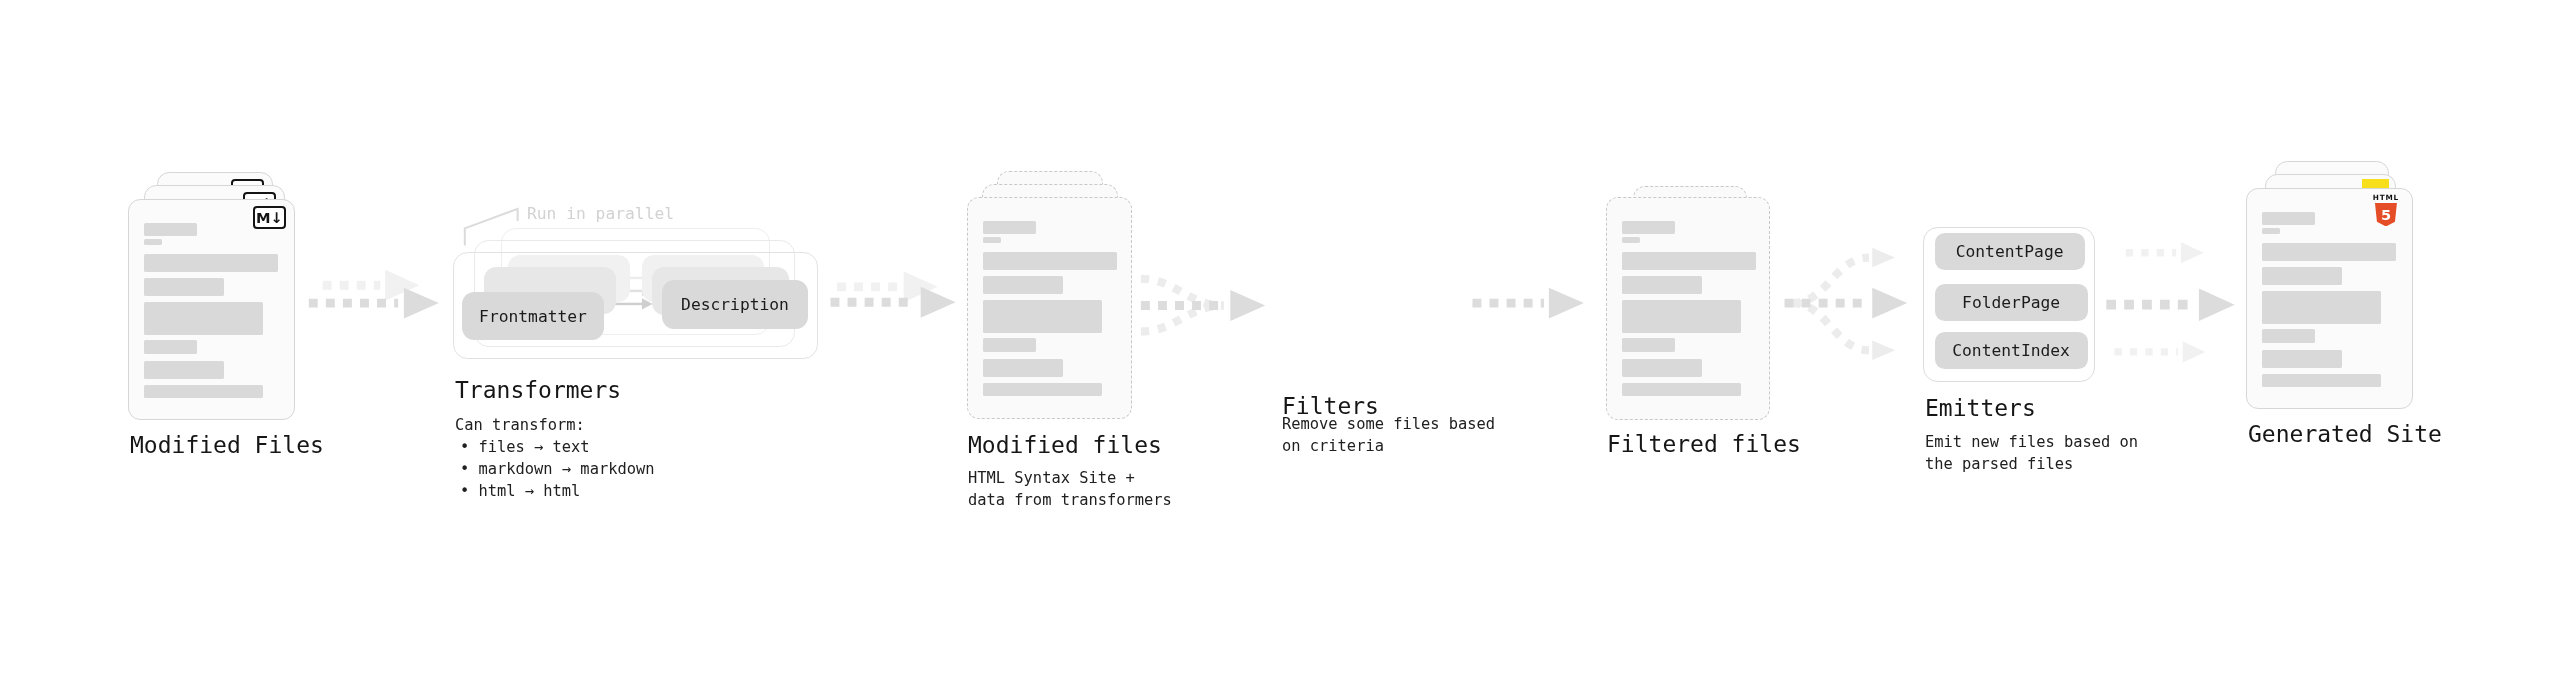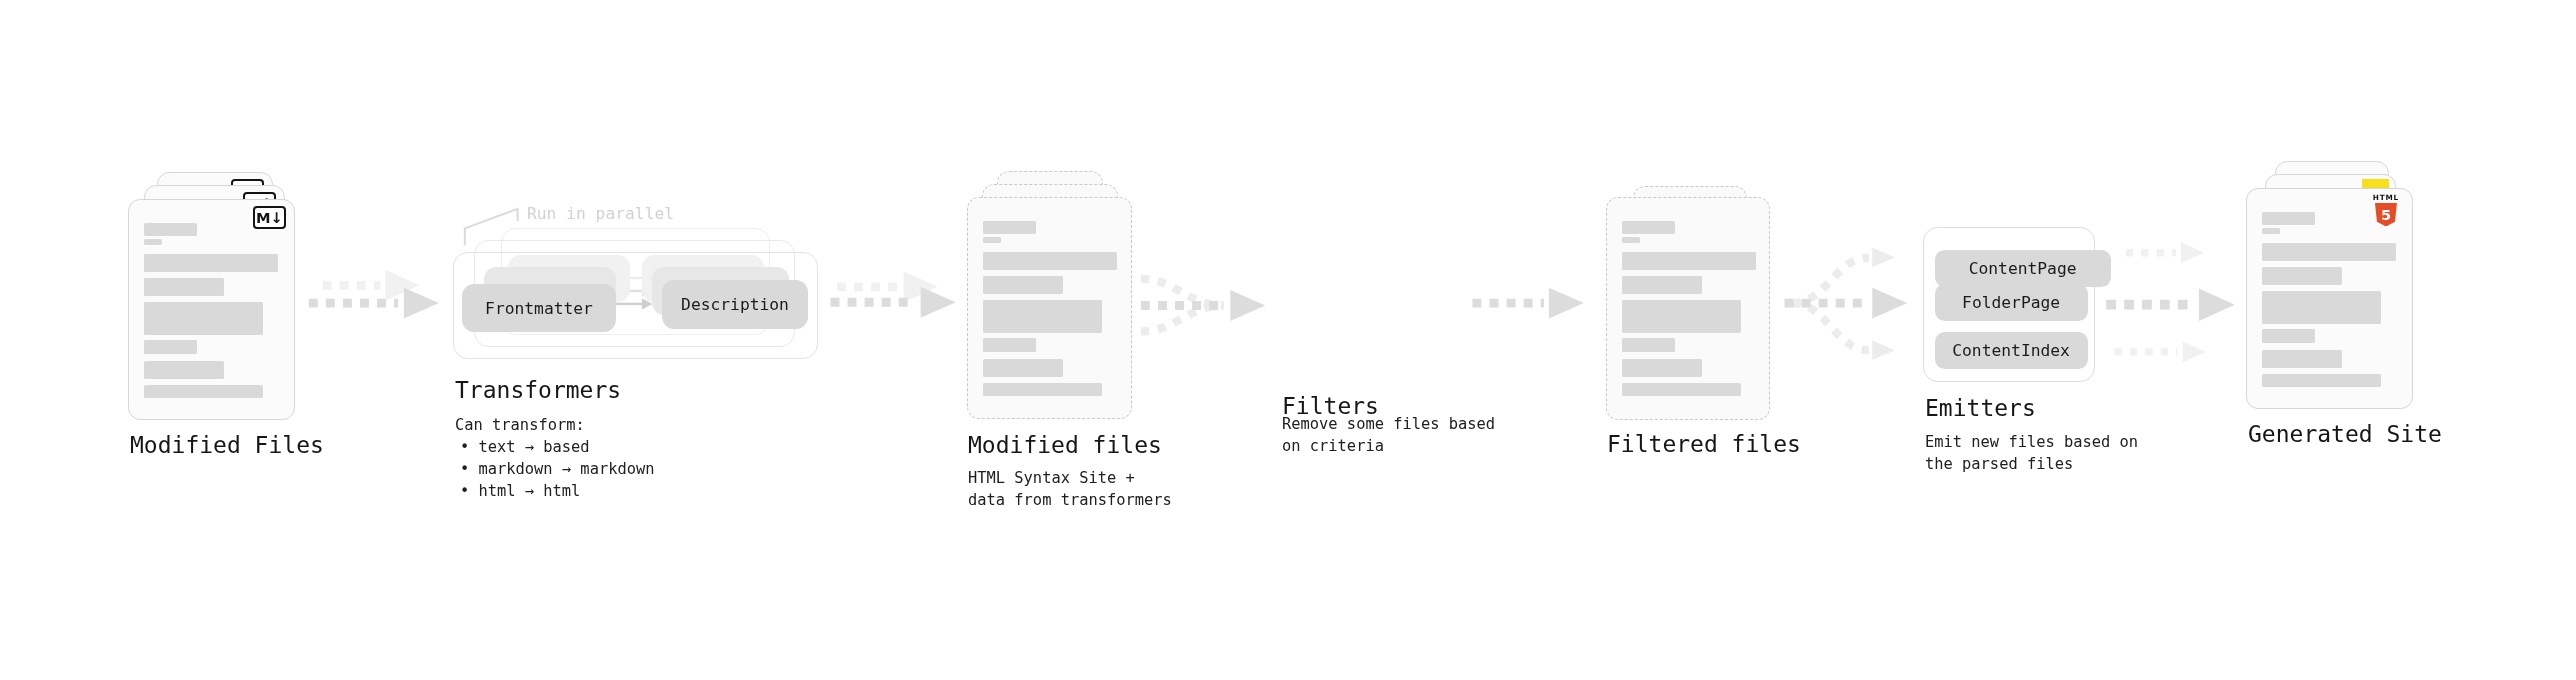--- a/index.html
+++ b/index.html
@@ -136,27 +136,27 @@
 
   <div class="note-text" style="left:527px; top:204px">Run in parallel</div>
   <div>
     <div class="ghost-panel gp-back" style="left:501px; top:228px; width:269px; height:107px"></div>
     <div class="ghost-panel gp-mid" style="left:474px; top:240px; width:321px; height:107px"></div>
     <div class="ghost-panel gp-front" style="left:453px; top:252px; width:365px; height:107px"></div>
     <div class="chip g2" style="left:508px; top:255px; width:122px; height:47px"></div>
     <div class="chip g2" style="left:642px; top:255px; width:122px; height:47px"></div>
     <div class="chip g1" style="left:484px; top:267px; width:132px; height:47px"></div>
     <div class="chip g1" style="left:652px; top:267px; width:137px; height:48px"></div>
-    <div class="chip" style="left:462px; top:284px; width:154px; height:48px">Frontmatter</div>
+    <div class="chip" style="left:462px; top:292px; width:142px; height:48px">Frontmatter</div>
     <div class="chip" style="left:662px; top:280px; width:146px; height:49px">Description</div>
   </div>
   <div class="stage-label" style="left:455px; top:377px">Transformers</div>
   <div class="stage-desc" style="left:455px; top:414px">
     <div>Can transform:</div>
-    <div class="bullet">text → based</div>
+    <div class="bullet">files → text</div>
     <div class="bullet">markdown → markdown</div>
     <div class="bullet">html → html</div>
   </div>
 
   <div>
     <div class="file-card dashed" style="left:997px; top:171px; width:106px; height:98px"></div>
     <div class="file-card dashed" style="left:982px; top:184px; width:136px; height:98px"></div>
     <div class="file-card dashed" style="left:967px; top:197px; width:165px; height:222px">
       <div class="bars">
           <div class="bar" style="width: 53px; height: 13px; margin-top: 0px;"></div>
@@ -193,21 +193,21 @@
           <div class="bar" style="width: 119px; height: 32.5px; margin-top: 5.7px;"></div>
           <div class="bar" style="width: 53px; height: 14px; margin-top: 5.7px;"></div>
           <div class="bar" style="width: 80px; height: 18px; margin-top: 6.5px;"></div>
           <div class="bar" style="width: 119px; height: 12.2px; margin-top: 6.5px;"></div>
         </div>
     </div>
   </div>
   <div class="stage-label" style="left:1607px; top:431px">Filtered files</div>
 
   <div class="panel" style="left:1923px; top:227px; width:172px; height:155px">
-    <div class="chip sm" style="left:10.6px; top:22px;  width:176px; height:37px">ContentPage</div>
+    <div class="chip sm" style="left:10.6px; top:5px;  width:150px; height:37px">ContentPage</div>
     <div class="chip sm" style="left:10.6px; top:56px;  width:153px; height:37px">FolderPage</div>
     <div class="chip sm" style="left:10.6px; top:104px; width:153px; height:37px">ContentIndex</div>
   </div>
   <div class="stage-label" style="left:1925px; top:395px">Emitters</div>
   <div class="stage-desc" style="left:1925px; top:431px">
     <div>Emit new files based on</div>
     <div>the parsed files</div>
   </div>
 
   <div>

